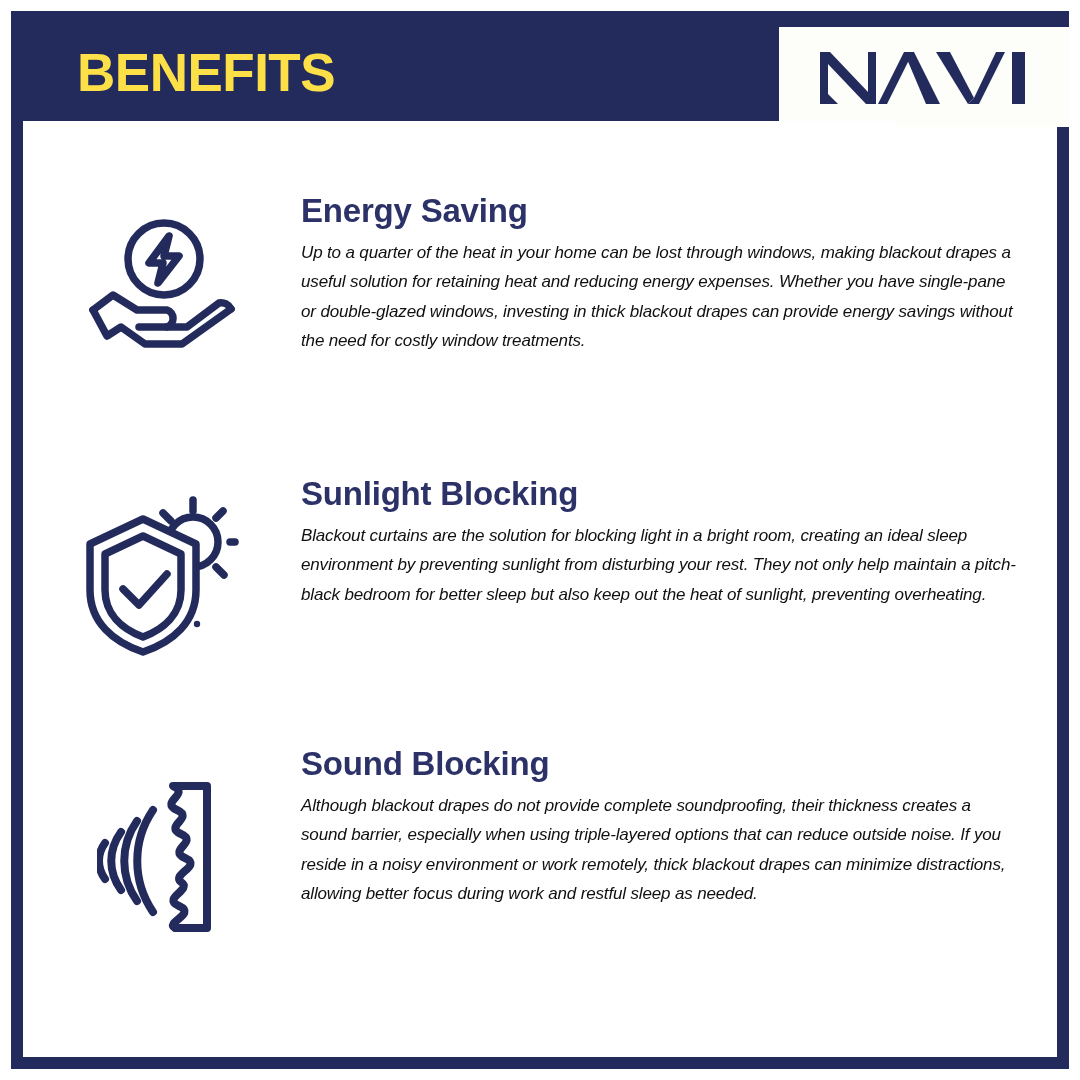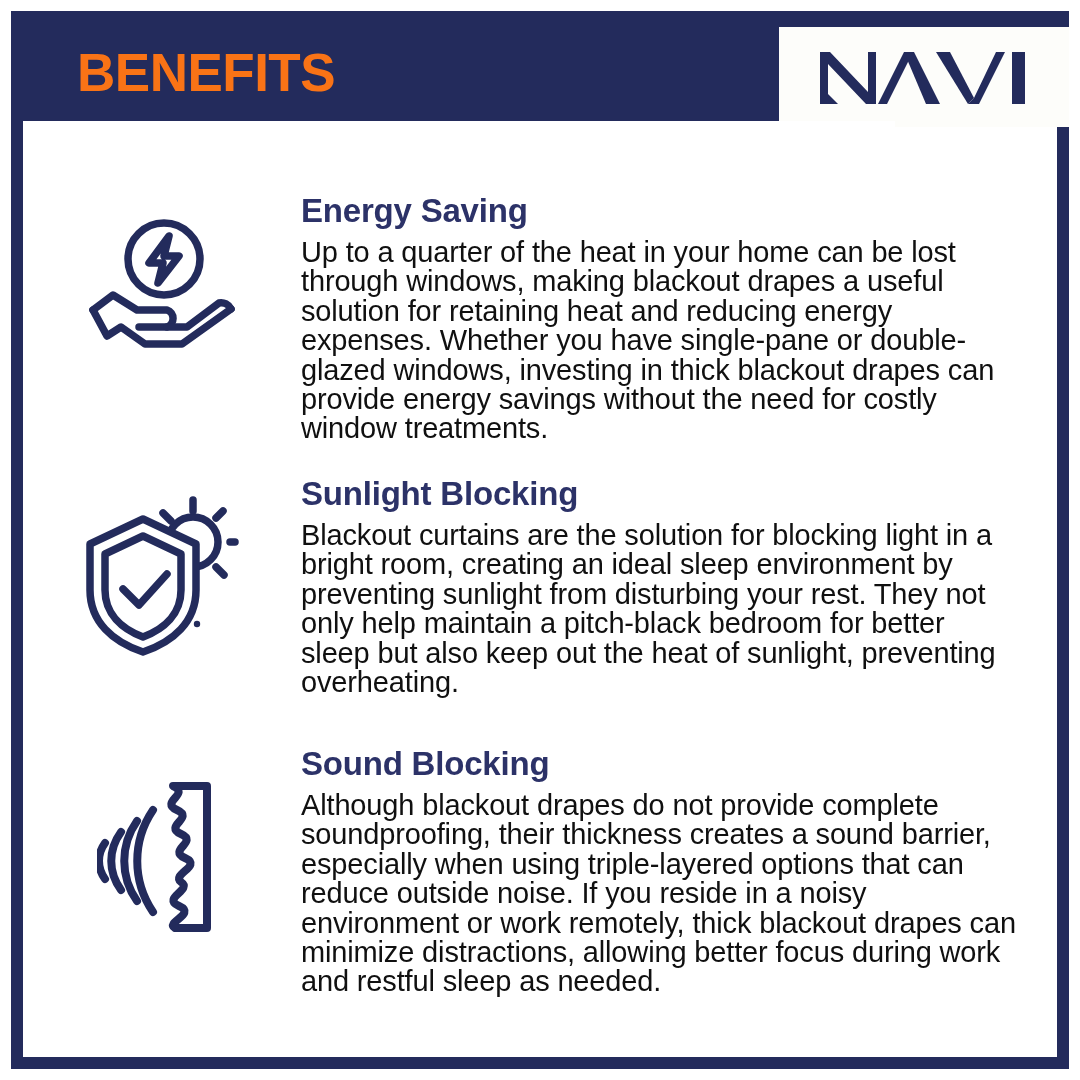--- a/index.html
+++ b/index.html
@@ -34,21 +34,21 @@
     width: 1034px;
     height: 98px;
     background: #232b5c;
     overflow: visible;
   }
   .header-title {
     position: absolute;
     left: 54px;
     top: 50%;
     transform: translateY(-50%);
-    color: #f97316;
+    color: #fde047;
     font-size: 53px;
     font-weight: bold;
     letter-spacing: -0.5px;
     line-height: 1;
     white-space: nowrap;
   }
   .logo-box {
     position: absolute;
     right: -12px;
     top: 4px;
@@ -112,24 +112,25 @@
   .benefit-title {
     color: #2c3268;
     font-size: 33px;
     font-weight: bold;
     line-height: 1.12;
     margin: 0 0 8px 0;
     letter-spacing: -0.2px;
   }
   .benefit-body {
     color: #101010;
-    font-size: 29px;
+    font-size: 17px;
     line-height: 29.4px;
     margin: 0;
     letter-spacing: -0.15px;
+    font-style: italic;
   }
 </style>
 </head>
 <body>
 
 <div class="poster">
 
   <div class="header">
     <div class="header-title">BENEFITS</div>
 

